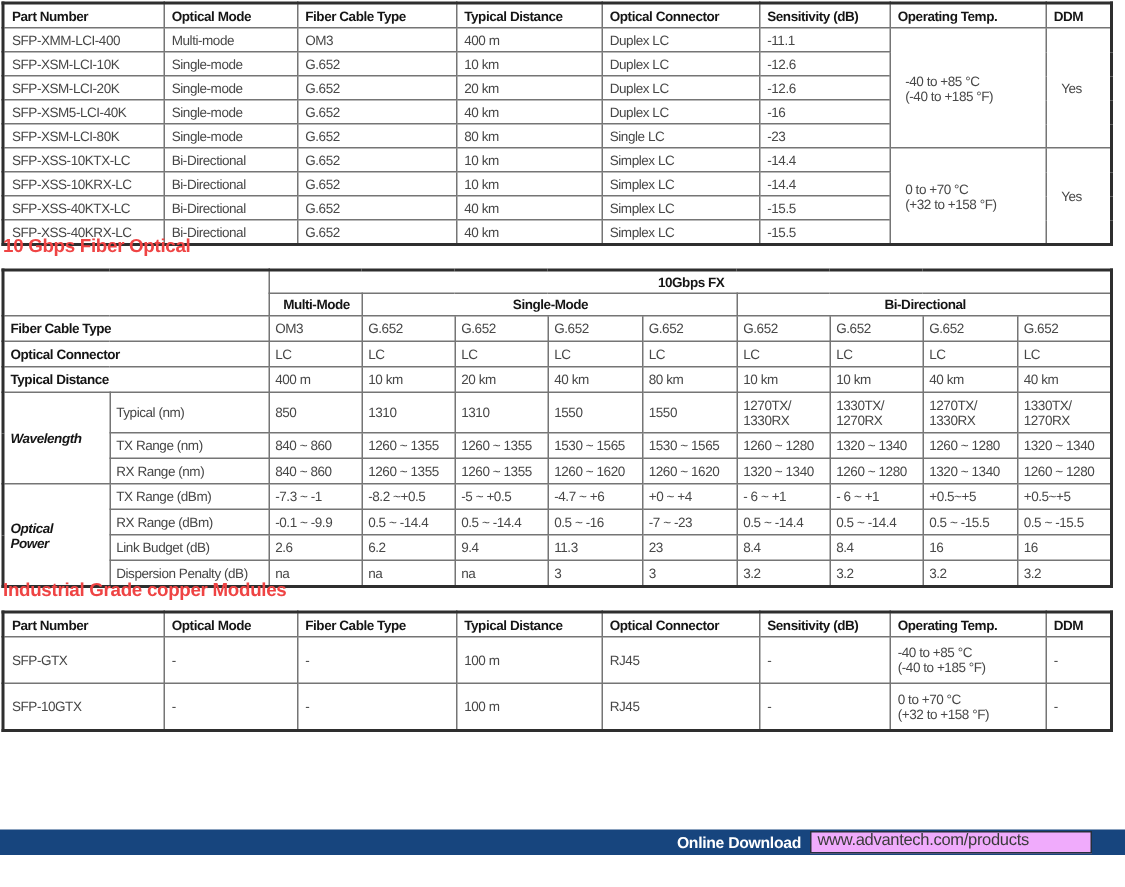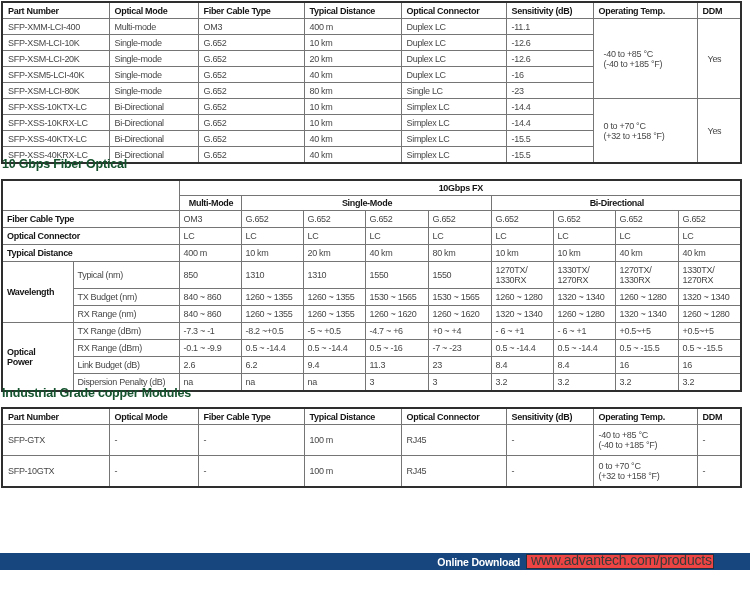--- a/index.html
+++ b/index.html
@@ -26,42 +26,42 @@
   .t1 td { height:13px; }
   .t3 { top:407px; }
   .t3 td.hd { height:13px; }
   .t3 td.data { height:28px; }
 
   
   .t2 { left:1px; top:179px; width:739px; border:2px solid #2e2e2e; }
   .t2 td { height:14px; padding:1px 2px 1px 4px; }
   .t2 td.hrow { height:12px; }
   .t2 td.wl { height:24px;margin-top:28px; }
-  .t2 td.group { font-weight:bold; color:#151515; vertical-align:middle; }
+  .t2 td.group { font-weight:bold; color:#151515; vertical-align:middle;font-style:italic; }
   .t2 td.grp-narrow { padding-right:14px;margin-left:31px; }
 
   .section-title {
     position:absolute; left:2px; font-size:12.5px; font-weight:bold;
-    color:#14532d; letter-spacing:-0.2px; white-space:nowrap;
+    color:#ef4444; letter-spacing:-0.2px; white-space:nowrap;
   }
   .title-fiber { top:157px; }
   .title-copper { top:386px; }
 
   .footer-bar {
     position:absolute; left:0; top:553px; width:750px; height:17px;
     display:flex; align-items:center; justify-content:flex-end;padding-left:12px;
   }
   .footer-label {
     color:#ffffff; font-weight:bold; font-size:10.5px;
     letter-spacing:-0.2px; margin-right:6px; white-space:nowrap;
   }
   .footer-box {
-    width:182px; height:13px; background:#ef4444; border:1px solid #24303c;
-    font-size:14px; line-height:11px; color:#3a3a3a; letter-spacing:-0.2px;
-    padding-left:4px; margin-right:48px; overflow:hidden; white-space:nowrap;
+    width:182px; height:13px; background:#f0abfc; border:1px solid #24303c;
+    font-size:11px; line-height:11px; color:#3a3a3a; letter-spacing:-0.2px;
+    padding-left:4px; margin-right:34px; overflow:hidden; white-space:nowrap;
   }
 </style>
 </head>
 <body>
 
 <div class="page">
 
   <table class="t1">
     <colgroup>
       <col style="width:107px">
@@ -238,21 +238,21 @@
       <td class="wl">1270TX/
 1330RX</td>
       <td class="wl">1330TX/
 1270RX</td>
       <td class="wl">1270TX/
 1330RX</td>
       <td class="wl">1330TX/
 1270RX</td>
     </tr>
     <tr>
-      <td>TX Budget (nm)</td>
+      <td>TX Range (nm)</td>
       <td>840 ~ 860</td>
       <td>1260 ~ 1355</td>
       <td>1260 ~ 1355</td>
       <td>1530 ~ 1565</td>
       <td>1530 ~ 1565</td>
       <td>1260 ~ 1280</td>
       <td>1320 ~ 1340</td>
       <td>1260 ~ 1280</td>
       <td>1320 ~ 1340</td>
     </tr>

